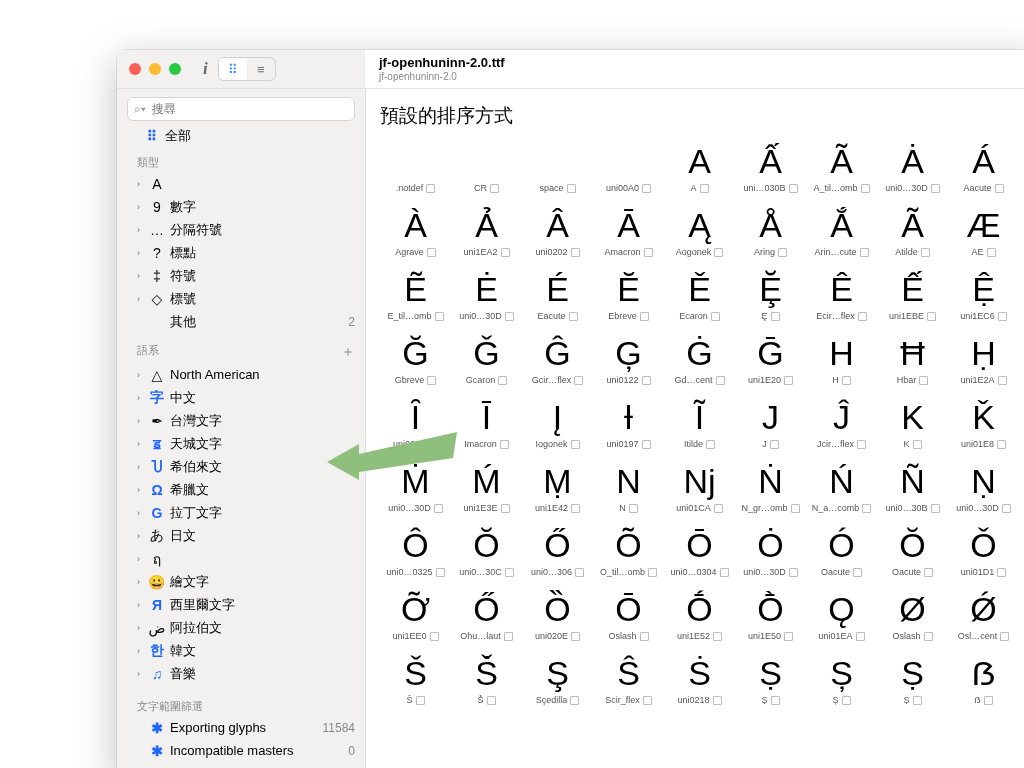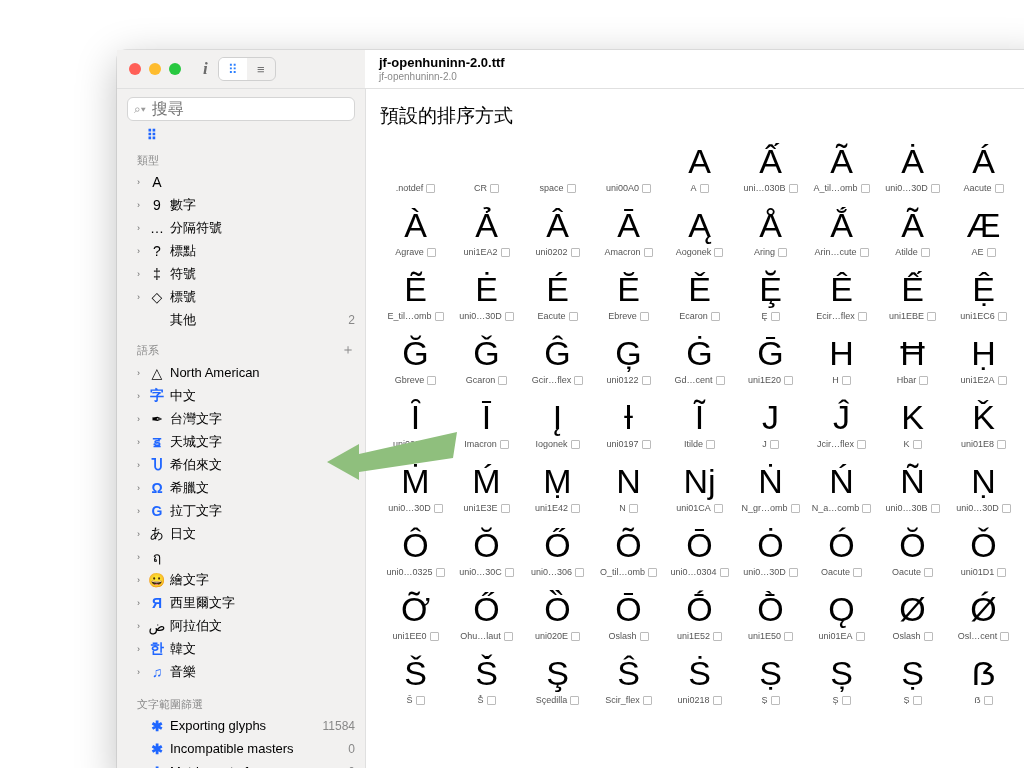--- a/index.html
+++ b/index.html
@@ -16,27 +16,27 @@
   .view-toggle span{width:28px;display:flex;align-items:center;justify-content:center;font-size:13px;color:#737373;}
   .view-toggle .active{background:#fff;color:#2b7fff;}
   .title-stack{display:flex;flex-direction:column;line-height:1.2;}
   .title-main{font-weight:600;font-size:13px;}
   .title-sub{font-size:10px;color:#8a8a8a;}
   .body{display:flex;height:calc(100% - 38px);}
   .sidebar{width:248px;background:#f2f1f0;border-right:1px solid #e0e0e0;display:flex;flex-direction:column;overflow:hidden;}
   .search-wrap{padding:8px 10px 6px;}
   .search{display:flex;align-items:center;background:#fff;border:1px solid #d5d5d5;border-radius:6px;height:22px;padding:0 6px;color:#9a9a9a;}
   .search .mag{font-size:12px;margin-right:4px;}
-  .search input{border:none;outline:none;background:transparent;font-size:16px;width:100%;color:#333;}
+  .search input{border:none;outline:none;background:transparent;font-size:12px;width:100%;color:#333;}
   .row{display:flex;align-items:center;height:23px;padding:0 10px 0 20px;cursor:default;white-space:nowrap;}
   .row .chev{width:8px;font-size:9px;color:#666;margin-right:3px;}
   .row .icon{width:18px;text-align:center;margin-right:4px;font-size:14px;}
   .row .label{flex:1;overflow:hidden;text-overflow:ellipsis;}
   .row .num{color:#888;font-size:12px;}
-  .section{font-size:11px;color:#8a8a8a;padding:10px 0 2px 20px;display:flex;align-items:center;}
+  .section{font-size:11px;color:#8a8a8a;padding:10px 0 2px 20px;display:flex;}
   .section .plus{margin-left:auto;margin-right:10px;font-size:14px;color:#8a8a8a;}
   .blue-icon{color:#1f66ff;font-weight:600;}
   .filters{margin-top:auto;border-top:0;padding-top:4px;}
   .filters .row{padding-left:20px;}
   .main{flex:1;overflow:hidden;padding:14px 0 0 14px;background:#fff;}
   .main h2{margin:0 0 10px 0;font-size:19px;font-weight:500;}
   .grid{display:flex;flex-wrap:wrap;align-content:flex-start;}
   .cell{width:65px;margin:0 3px 10px;text-align:center;}
   .glyph{height:44px;display:flex;align-items:center;justify-content:center;font-size:34px;font-family:"Helvetica Neue",Arial,sans-serif;line-height:1;}
   .caption{display:flex;align-items:center;justify-content:center;font-size:9px;color:#555;gap:3px;white-space:nowrap;overflow:hidden;}
@@ -74,20 +74,21 @@
       <div class="sidebar">
         <div class="search-wrap">
           <div class="search">
             <span class="mag">⌕▾</span>
             <input placeholder="搜尋" style="">
           </div>
         </div>
 
         <div class="row" style="padding-left:26px;">
           <span class="icon blue-icon">⠿</span>
+          <span class="label">全部</span>
         </div>
 
         <div class="section">
           <span>類型</span>
         </div>
         <div id="types">
             <div class="row">
               <span class="chev">›</span>
               <span class="icon">A</span>
             </div>

